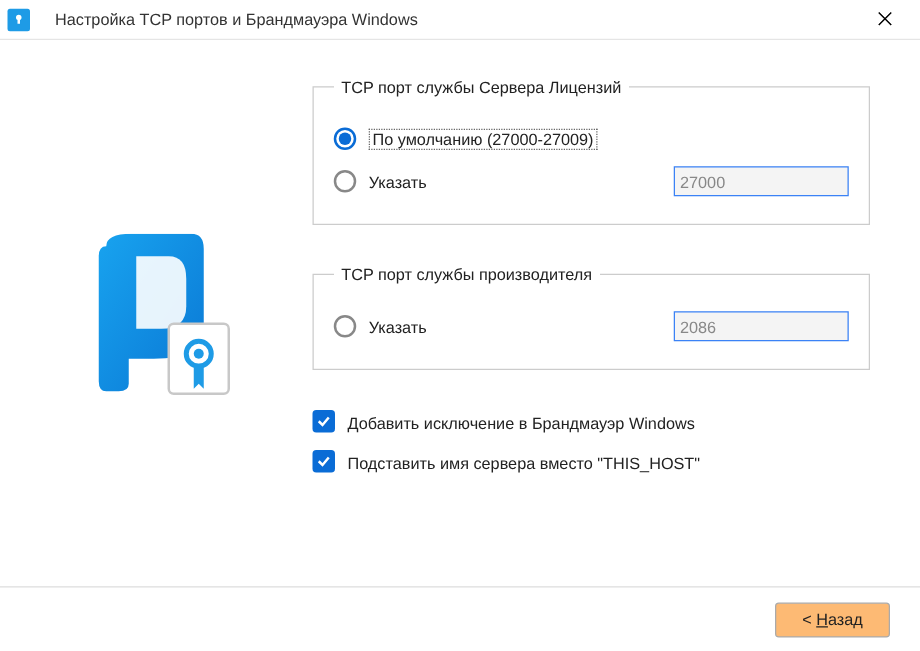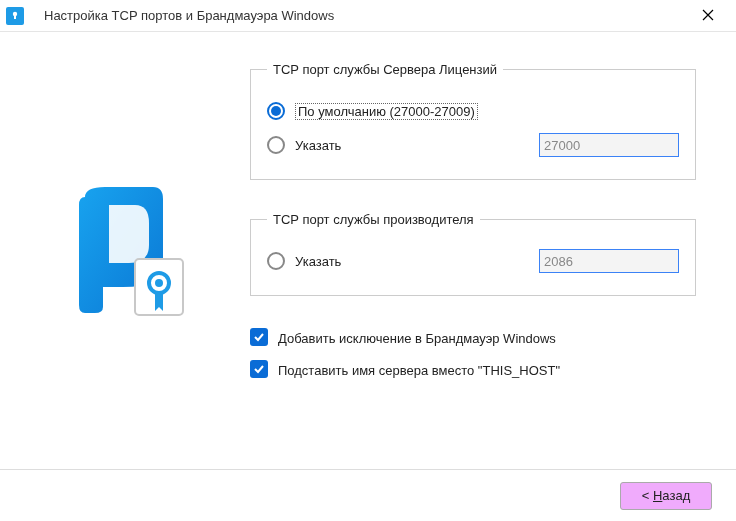--- a/index.html
+++ b/index.html
@@ -20,21 +20,21 @@
     .radio.selected { border-color: #0a6cd6; }
     .radio.selected::after { content: ''; width: 10px; height: 10px; background: #0a6cd6; border-radius: 50%; }
     .radio-label { cursor: pointer; color: #222; }
     .radio-label.hl { border: 1px dotted #666; padding: 0 2px; }
     .port-input { margin-left: auto; width: 140px; height: 24px; border: 1px solid #3b82f6; background: #f4f4f4; padding: 0 4px; color: #888; }
     .chk-row { display: flex; align-items: flex-end; margin: 14px 0; }
     .chk { width: 18px; height: 18px; background: #0a6cd6; border-radius: 3px; margin-right: 10px; display: flex; align-items: center; justify-content: center; cursor: pointer; flex-shrink: 0;}
     .chk svg { stroke: #fff; }
     .chk-label { cursor: pointer; color: #222; }
     .footer { position: absolute; bottom: 0; left: 0; right: 0; height: 52px; border-top: 1px solid #ddd; display: flex; align-items: center; justify-content: flex-end; padding: 0 24px; gap: 12px; }
-    .btn { min-width: 92px; height: 28px; border: 1px solid #aaa; background: #f0abfc; cursor: pointer; border-radius: 3px; padding: 0 12px; color:#222;}
+    .btn { min-width: 92px; height: 28px; border: 1px solid #aaa; background: #fdba74; cursor: pointer; border-radius: 3px; padding: 0 12px; color:#222;}
     .btn u { text-decoration: underline; }
   </style>
 </head>
 <body>
 
 <div class="titlebar">
   <div class="titlebar-icon">
     <svg viewBox="0 0 12 12">
         <circle cx="6" cy="4" r="2.2" fill="#fff"></circle>
         <path d="M6 6 v3" stroke="#fff" stroke-width="2"></path>

